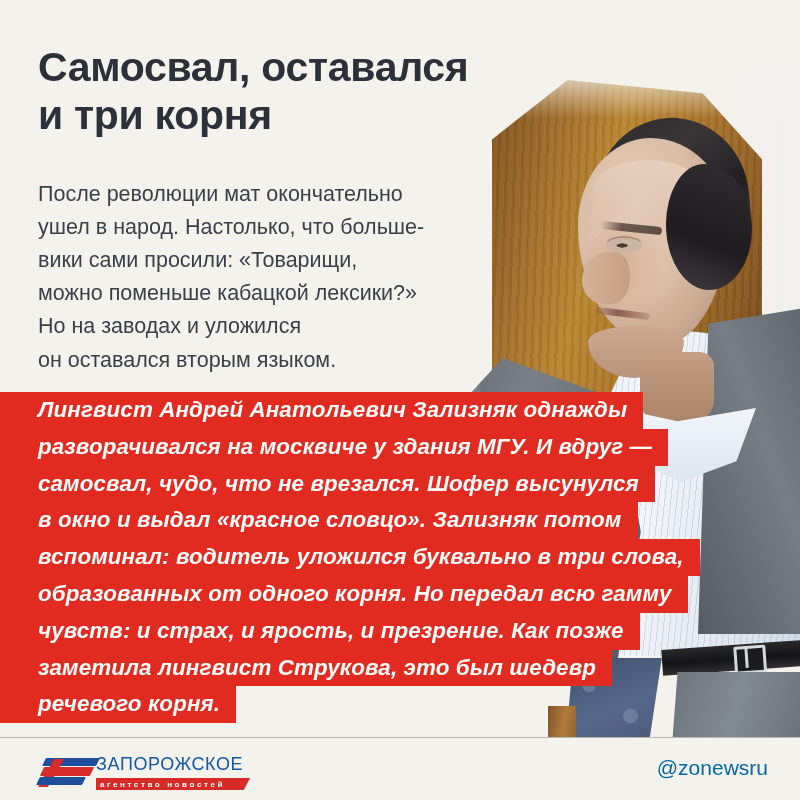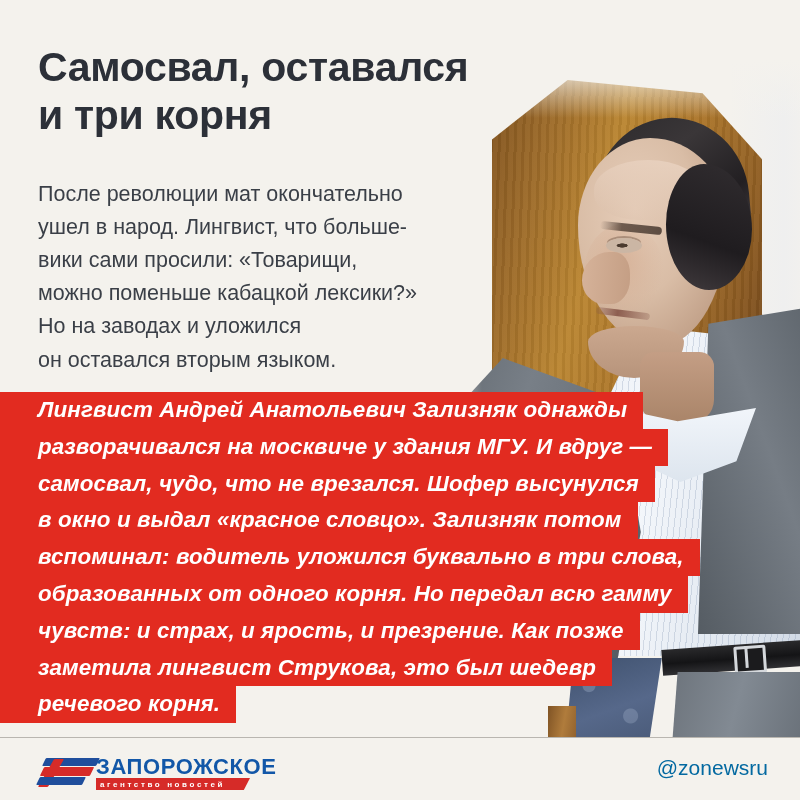--- a/index.html
+++ b/index.html
@@ -218,21 +218,21 @@
   .logo .zmark{
     position:absolute;left:0;top:3px;width:60px;height:30px;
   }
   .logo .zmark span{position:absolute;display:block;border-radius:1px;}
   .z-top{left:6px;top:1px;width:54px;height:8px;background:#1F4E9C;transform:skewX(-26deg);}
   .z-mid{left:4px;top:10px;width:50px;height:9px;background:#D62B28;transform:skewX(-26deg);}
   .z-bot{left:0px;top:20px;width:46px;height:8px;background:#1F4E9C;transform:skewX(-26deg);}
   .z-diag{left:8px;top:2px;width:10px;height:28px;background:#D62B28;transform:skewX(-30deg);}
   .logo .word{
     position:absolute;left:58px;top:0px;
-    font-size:22px;font-weight:700;color:#1257A8;letter-spacing:.6px;
+    font-size:18px;font-weight:400;color:#1257A8;letter-spacing:.6px;
   }
   .logo .sub{
     position:absolute;left:58px;top:24px;width:154px;height:12px;
     background:#D62B28;
     clip-path:polygon(0 0,100% 0,96% 100%,0 100%);
   }
   .logo .sub span{
     display:block;color:#fff;font-size:8px;font-weight:700;letter-spacing:2.6px;
     padding:2px 0 8px 4px;
   }
@@ -278,21 +278,21 @@
     <div class="photo-mask"></div>
   </div>
 
   <div class="headline">
     <div>Самосвал, оставался</div>
     <div>и три корня</div>
   </div>
 
   <div class="body-copy">
     <div>После революции мат окончательно</div>
-    <div>ушел в народ. Лингвист, что больше-</div>
+    <div>ушел в народ. Настолько, что больше-</div>
     <div>вики сами просили: «Товарищи,</div>
     <div>можно поменьше кабацкой лексики?»</div>
     <div>Но на заводах и уложился</div>
     <div>он оставался вторым языком.</div>
   </div>
 
   <div class="quote">
     <span class="qline">Лингвист Андрей Анатольевич Зализняк однажды</span>
     <span class="qline">разворачивался на москвиче у здания МГУ. И вдруг —</span>
     <span class="qline">самосвал, чудо, что не врезался. Шофер высунулся</span>

